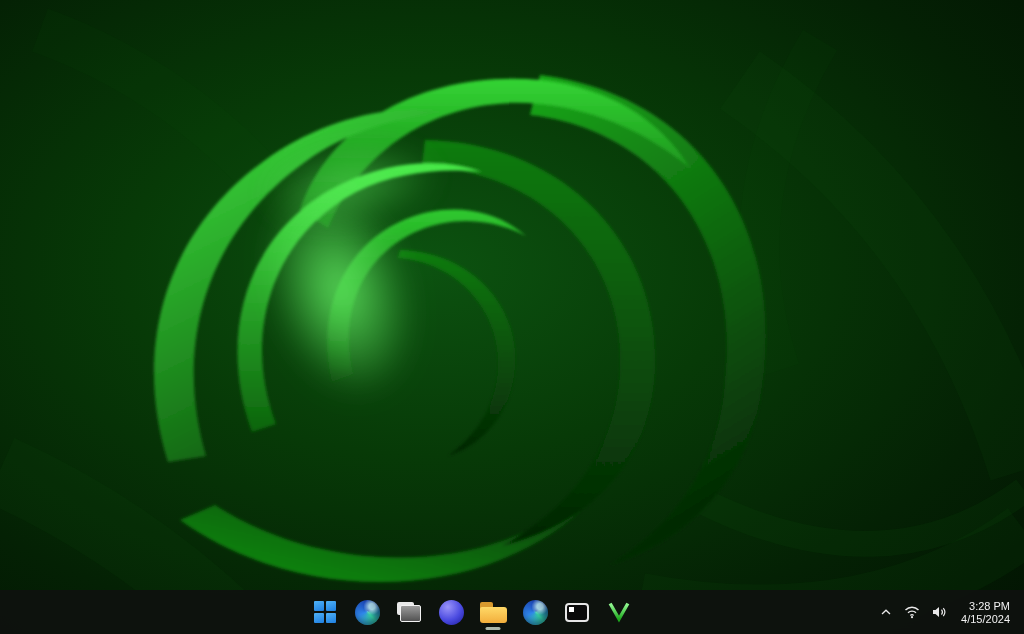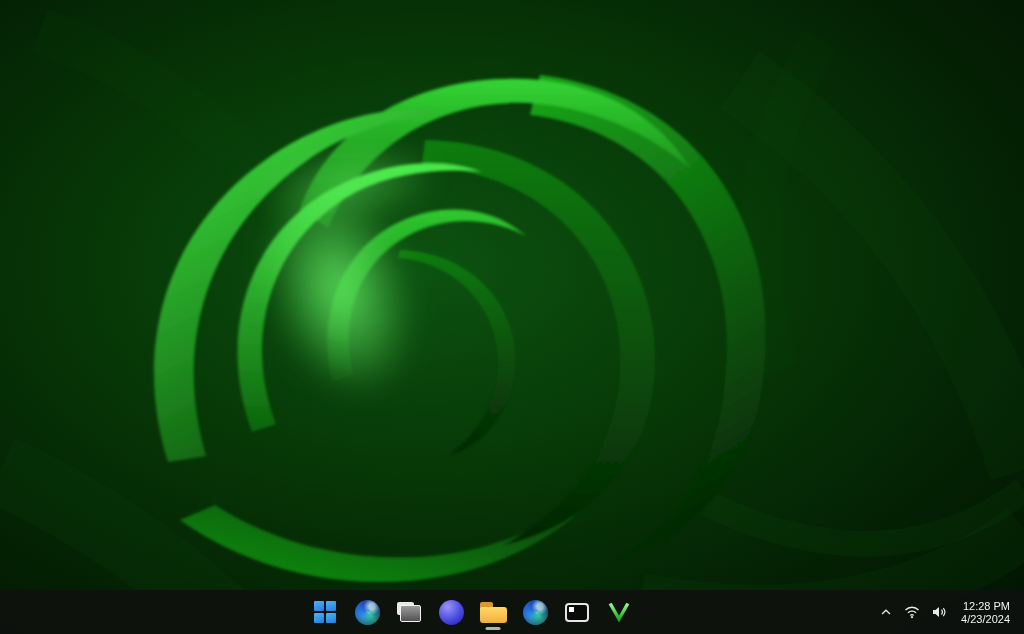--- a/index.html
+++ b/index.html
@@ -212,19 +212,19 @@
 
       <button class="tray-btn" title="Volume">
         <svg width="16" height="14" viewBox="0 0 16 14">
           <path d="M2 5 L4.5 5 L8 2 L8 12 L4.5 9 L2 9 Z" fill="#e8e8e8"></path>
           <path d="M10.5 4.5 A4 4 0 0 1 10.5 9.5" fill="none" stroke="#e8e8e8" stroke-width="1.2"></path>
           <path d="M12.3 3 A6.4 6.4 0 0 1 12.3 11" fill="none" stroke="#e8e8e8" stroke-width="1.2"></path>
         </svg>
       </button>
 
       <button class="tray-btn clock">
-        <span>12:28 PM</span>
-        <span>4/23/2024</span>
+        <span>3:28 PM</span>
+        <span>4/15/2024</span>
       </button>
 
     </div>
   </div>
 </div>
 
 </body></html>

